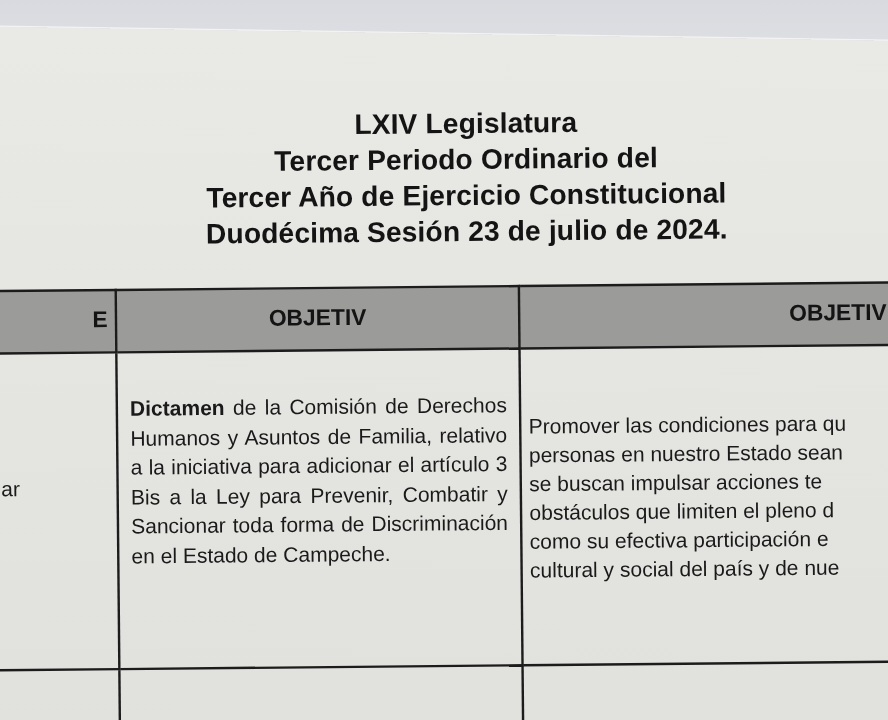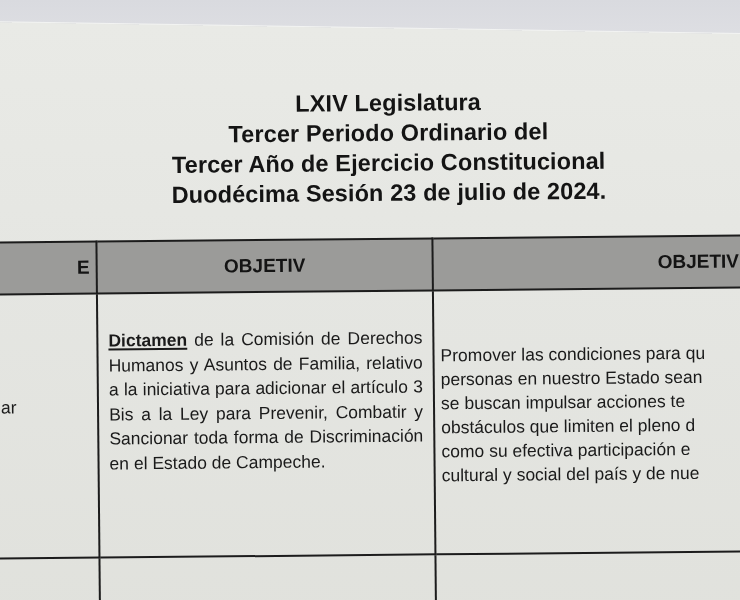--- a/index.html
+++ b/index.html
@@ -106,21 +106,20 @@
     .asunto-text {
       padding: 34px 10px 0 10px;
       font-size: 17.5px;
       line-height: 24.5px;
       text-align: justify;
       text-align-last: left;
       color: #1a1a1a;
     }
     .asunto-text .kw {
       font-weight: bold;
-      text-decoration: underline;
       text-decoration-thickness: 2px;
       text-underline-offset: 2px;
     }
 
     .objetivo-text {
       padding: 52px 0 0 6px;
       font-size: 17.5px;
       line-height: 24px;
       color: #1a1a1a;
       white-space: nowrap;

